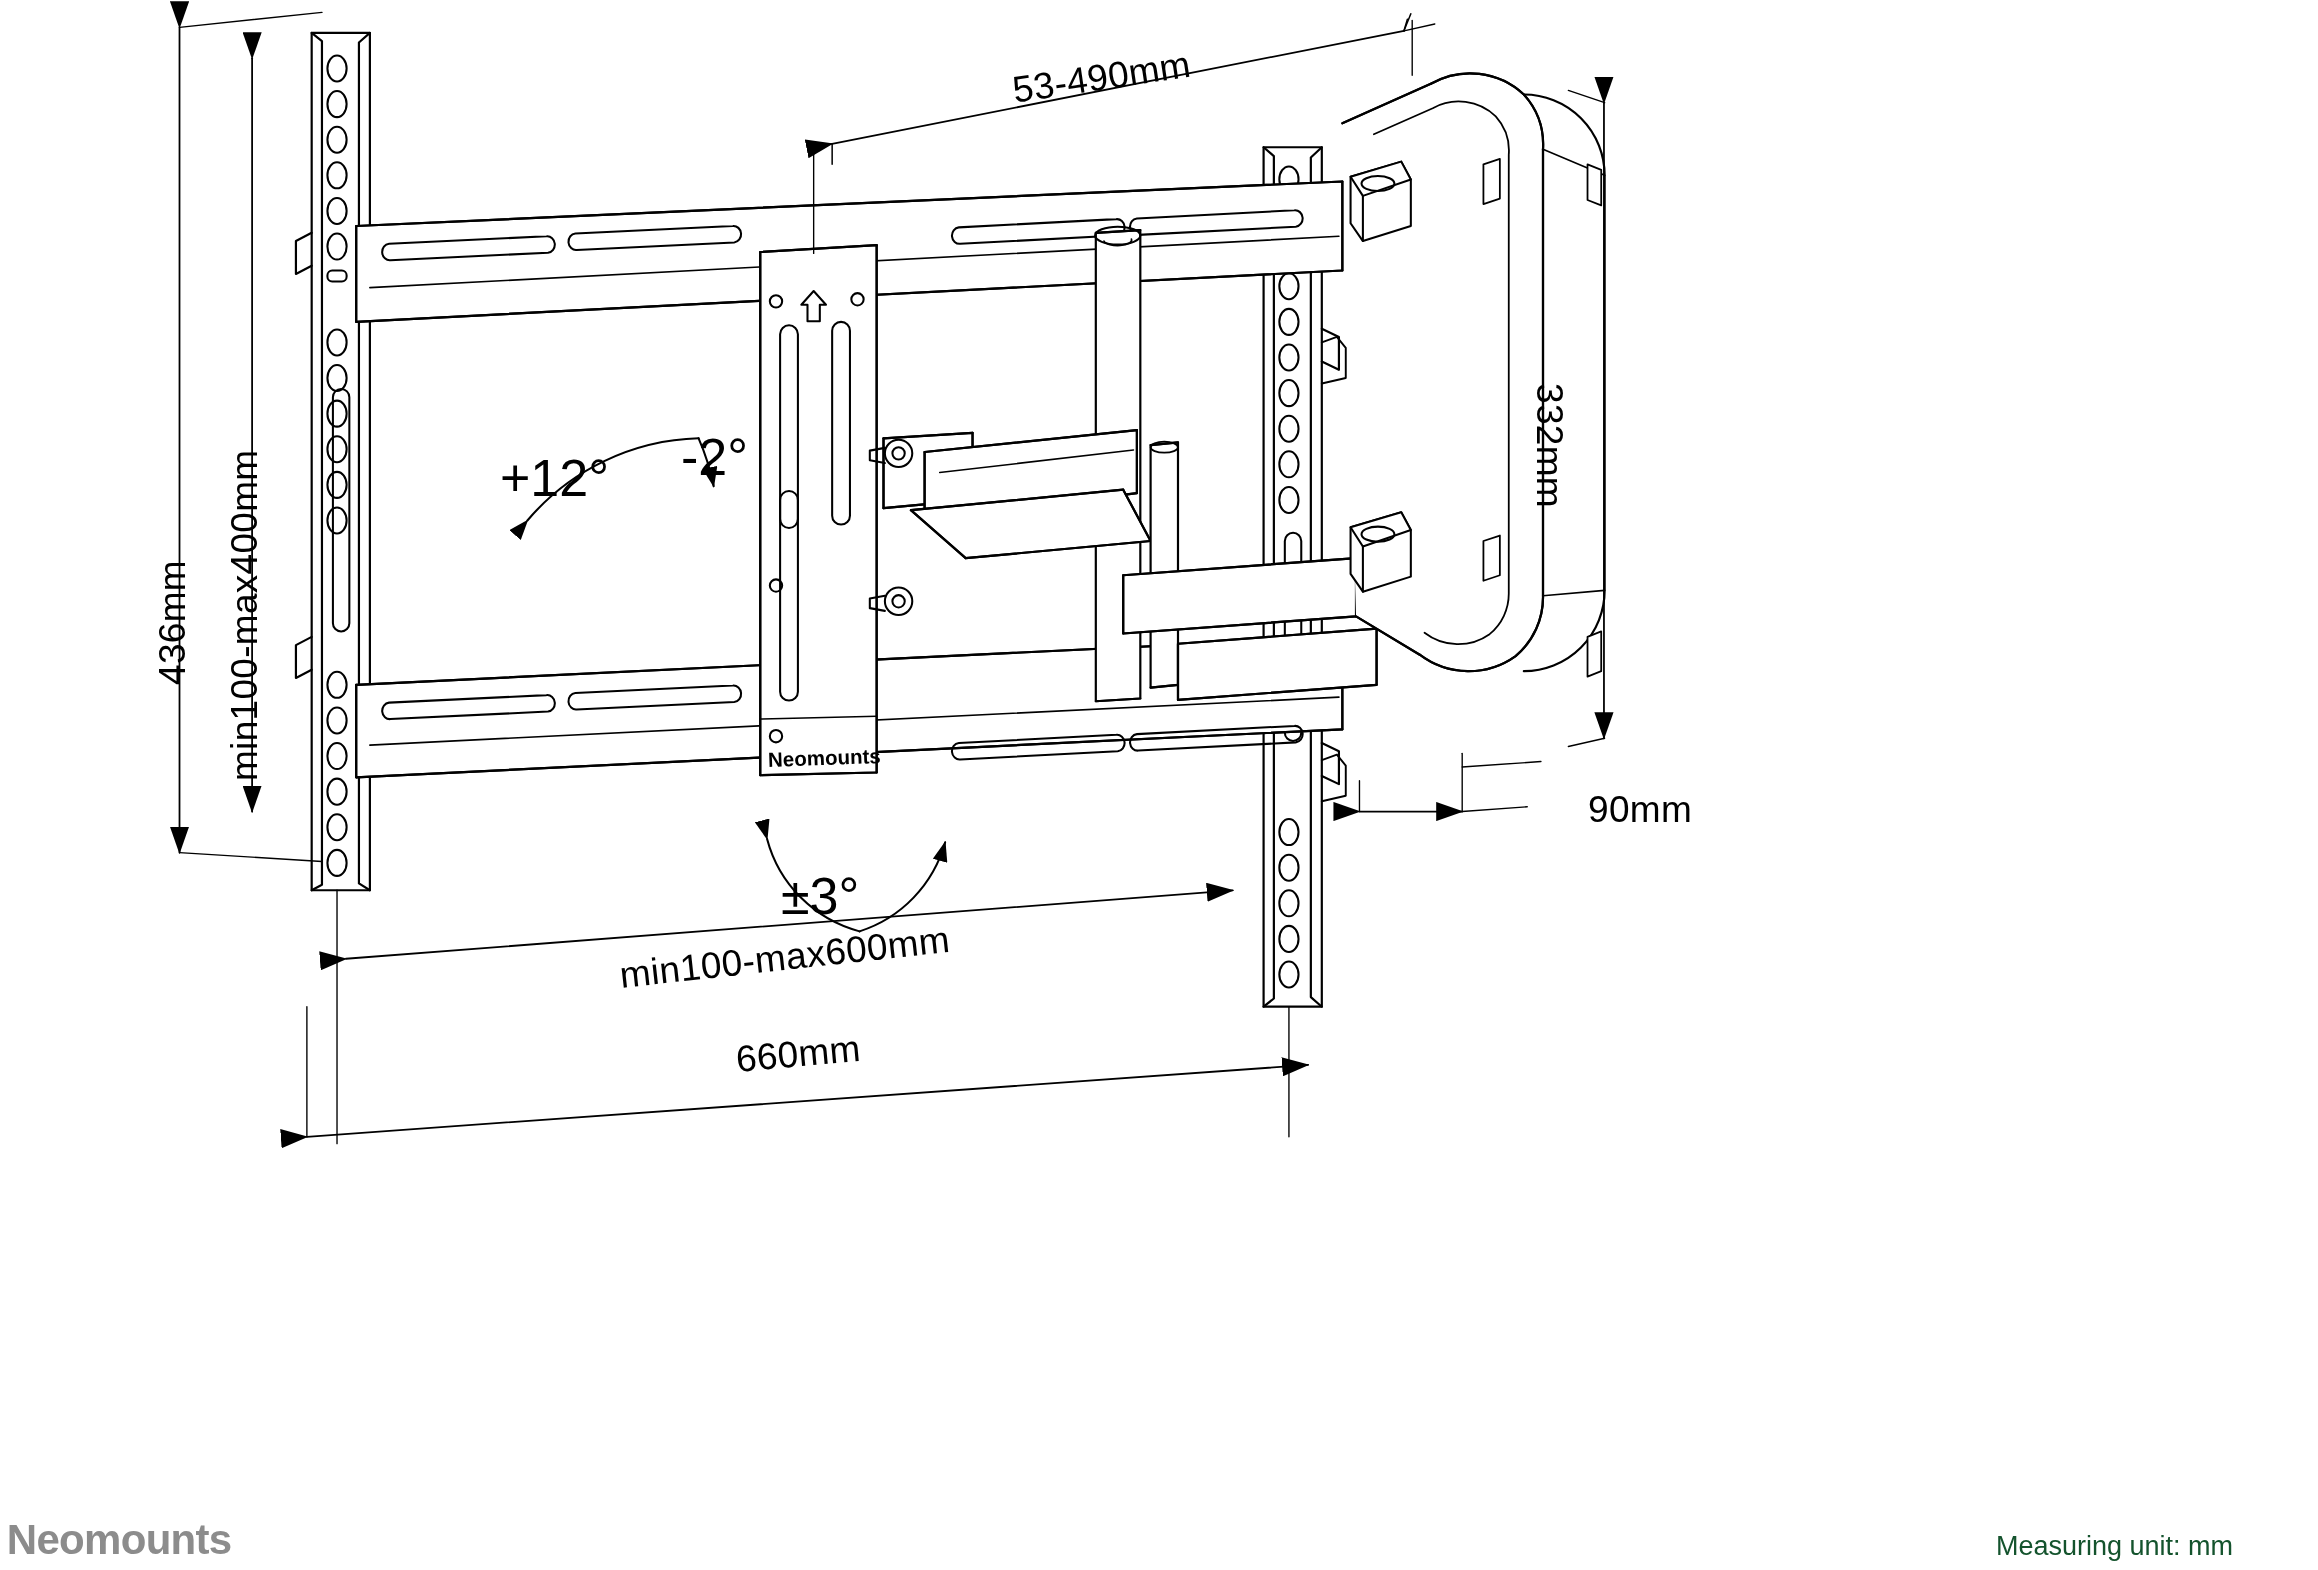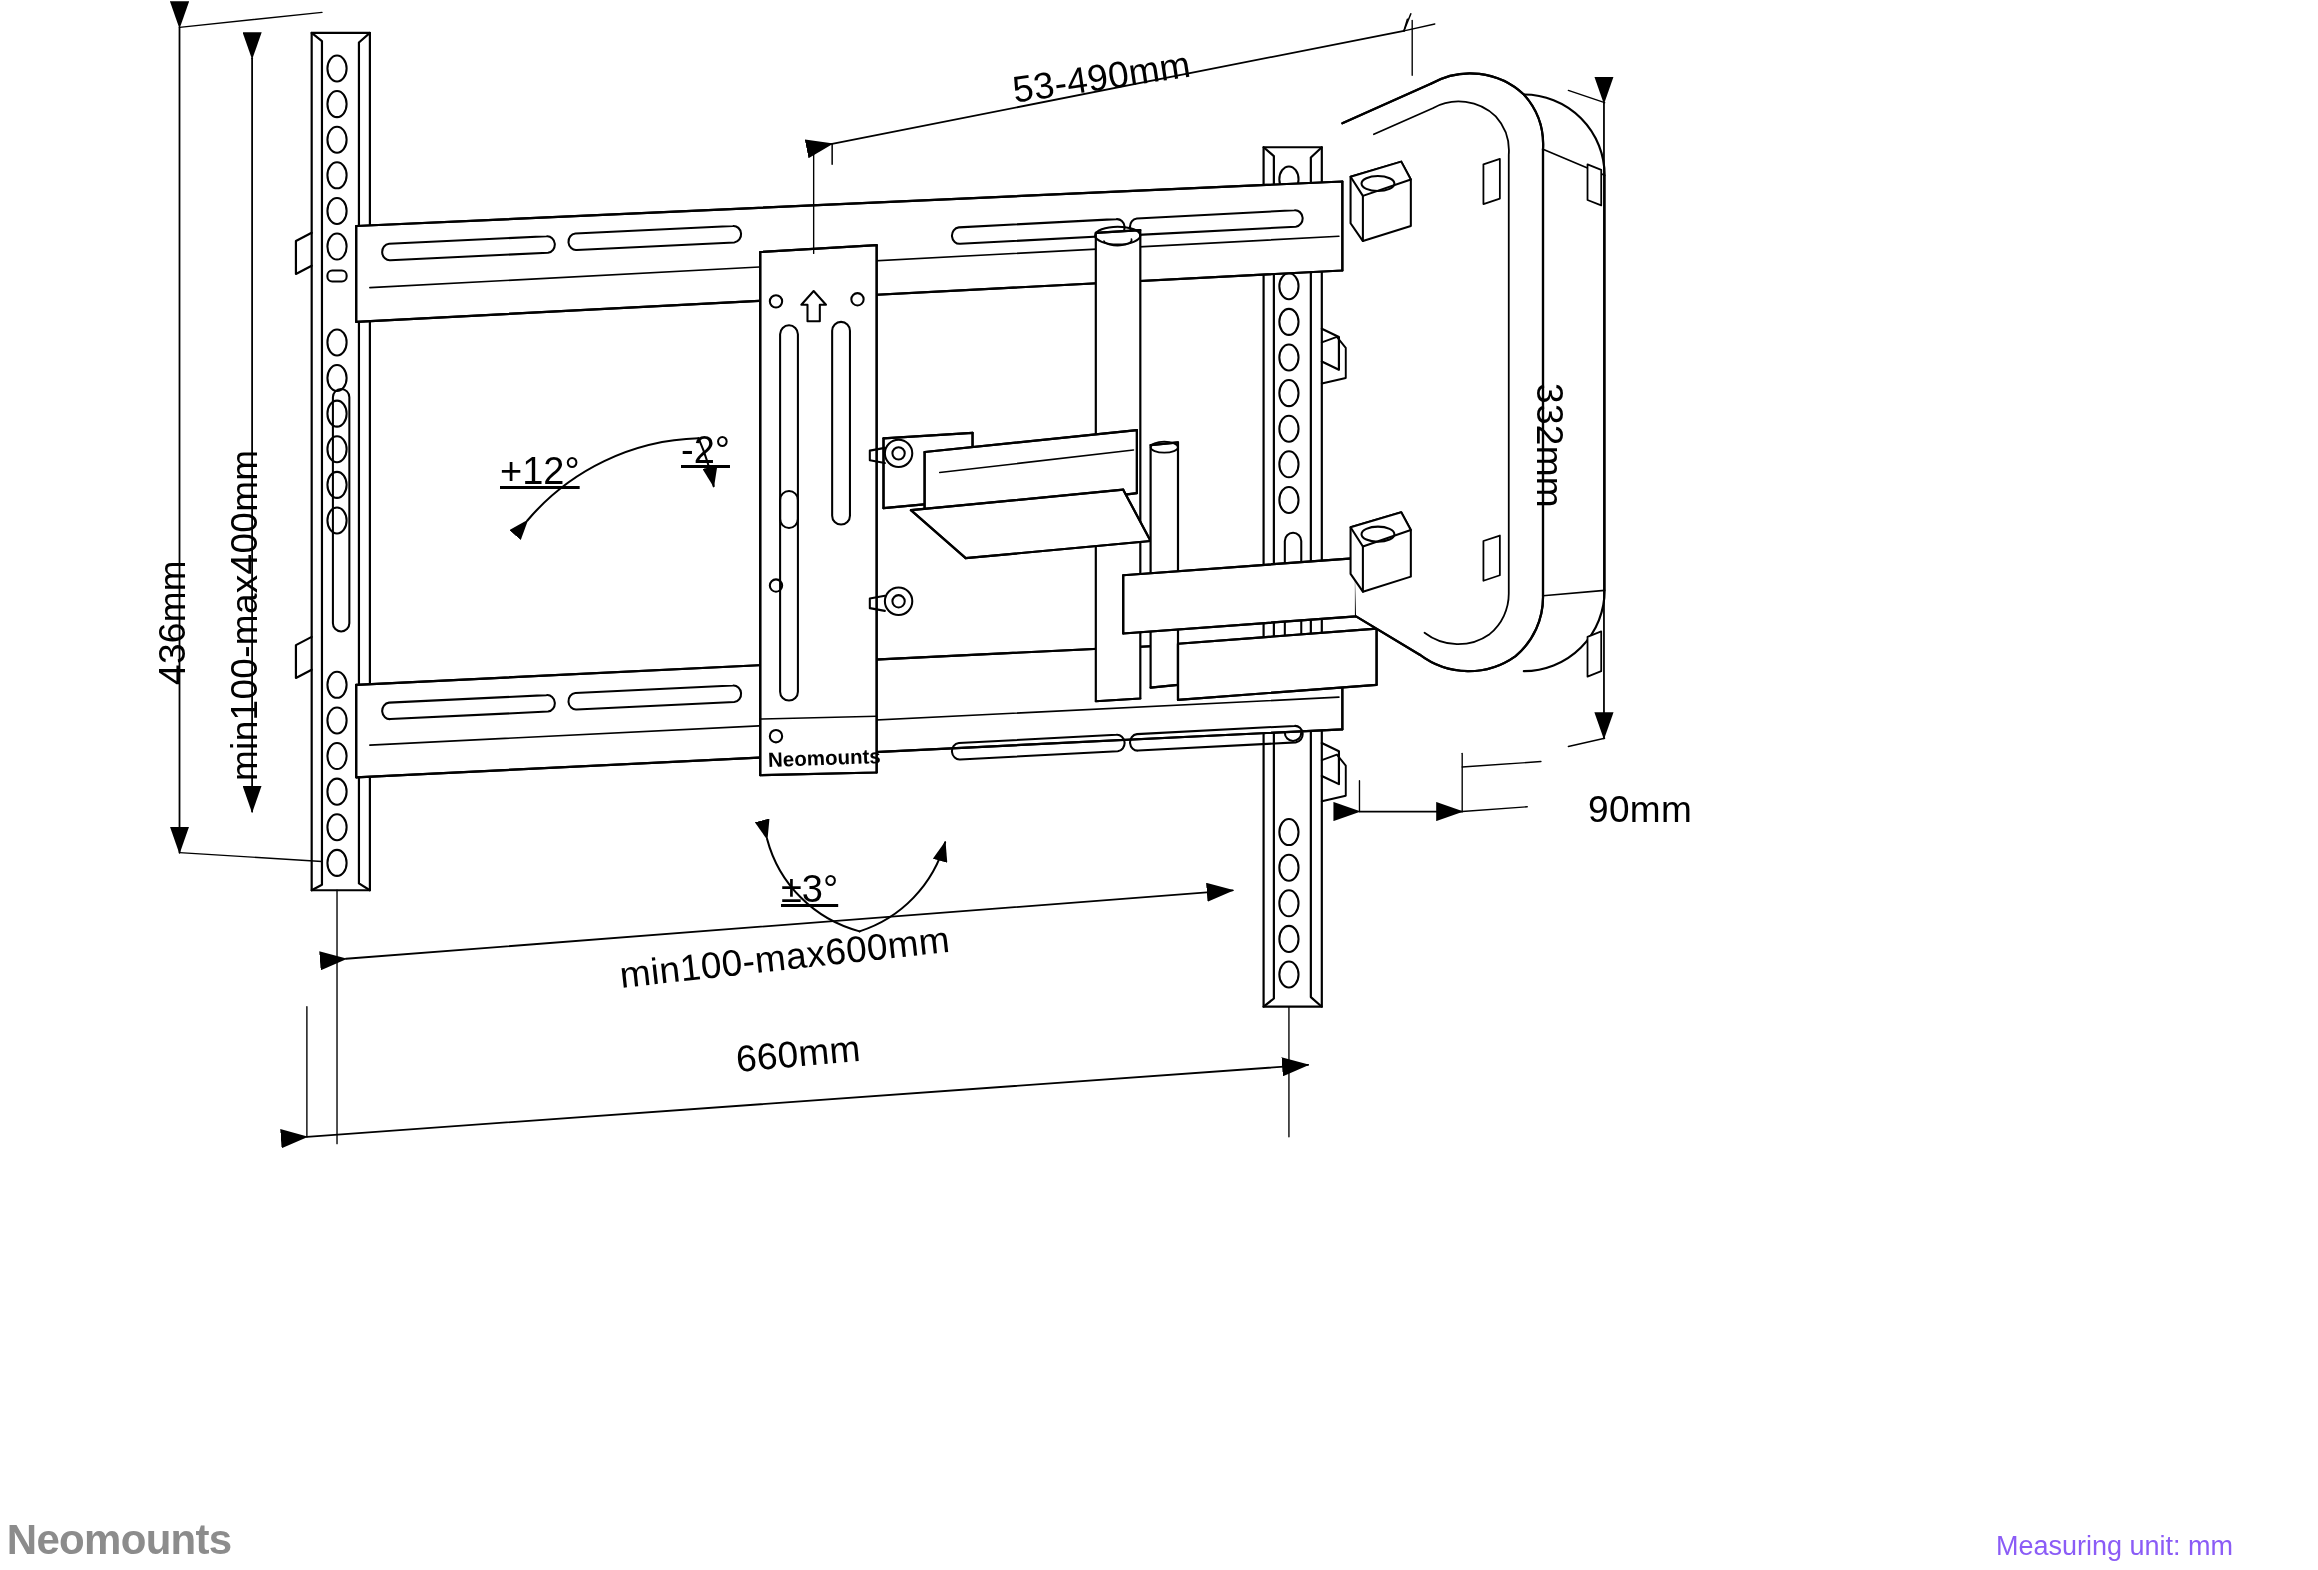--- a/index.html
+++ b/index.html
@@ -25,22 +25,22 @@
   }
   .lbl {
     position: absolute;
     white-space: nowrap;
     color: #000000;
     font-family: "Liberation Sans", sans-serif;
     font-weight: 400;
     line-height: 1;
   }
   .dim-text { font-size: 37px; letter-spacing: 0.3px; }
-  .ang-text { font-size: 38px; text-decoration: underline; }
-  .footer-note { font-size: 27px; color: #8b5cf6; }
+  .ang-text { font-size: 52px; }
+  .footer-note { font-size: 27px; color: #14532d; }
   .brand {
     font-size: 42px;
     color: #8c8c8c;
     font-weight: 700;
     letter-spacing: -0.7px;
     font-family: "Liberation Sans", sans-serif;
   }
   .rot90ccw { transform: rotate(-90deg); transform-origin: 0 0; }
   .rot90cw  { transform: rotate(90deg);  transform-origin: 0 0; }
   .slant-up { transform: rotate(-8.5deg); transform-origin: 0 50%; }

